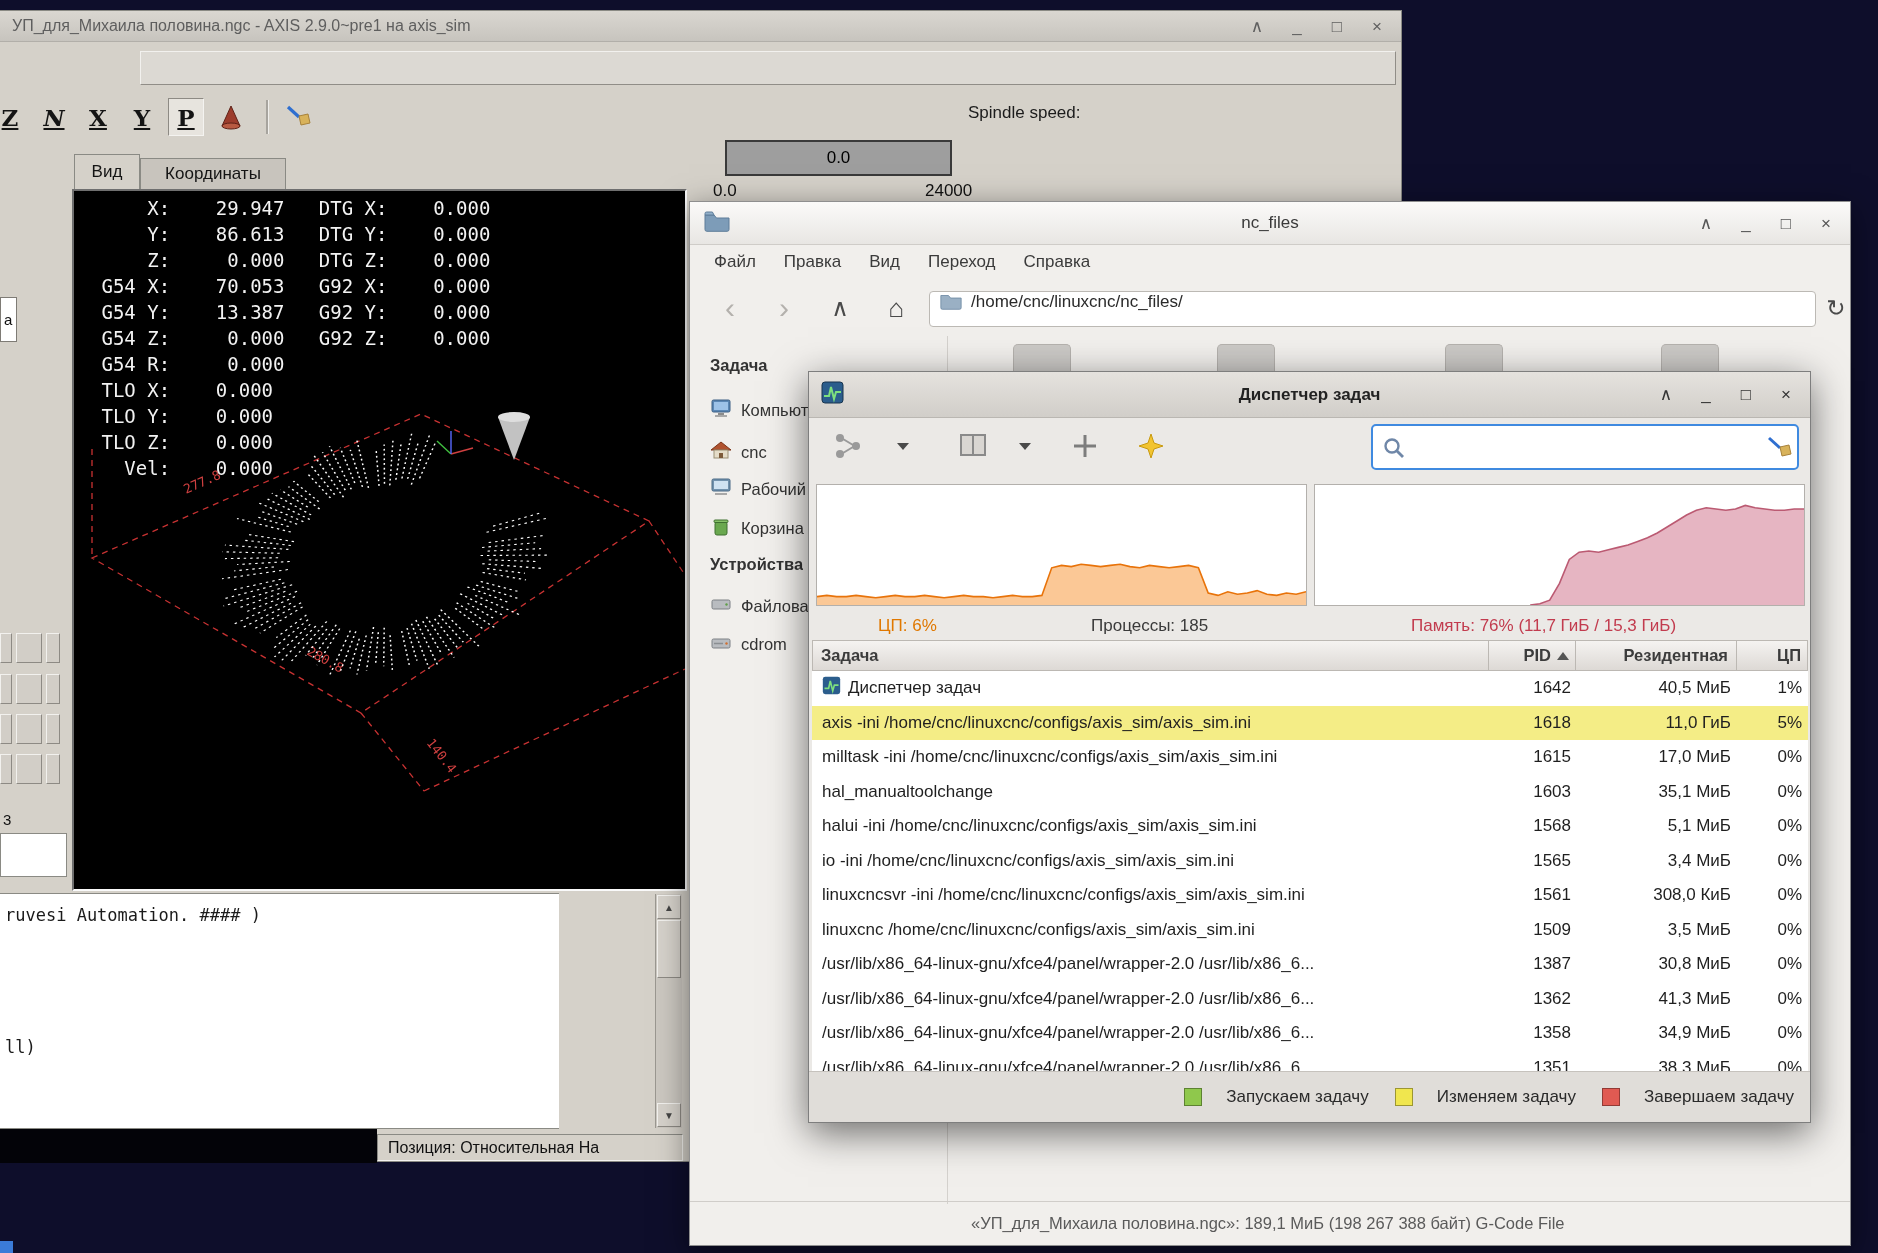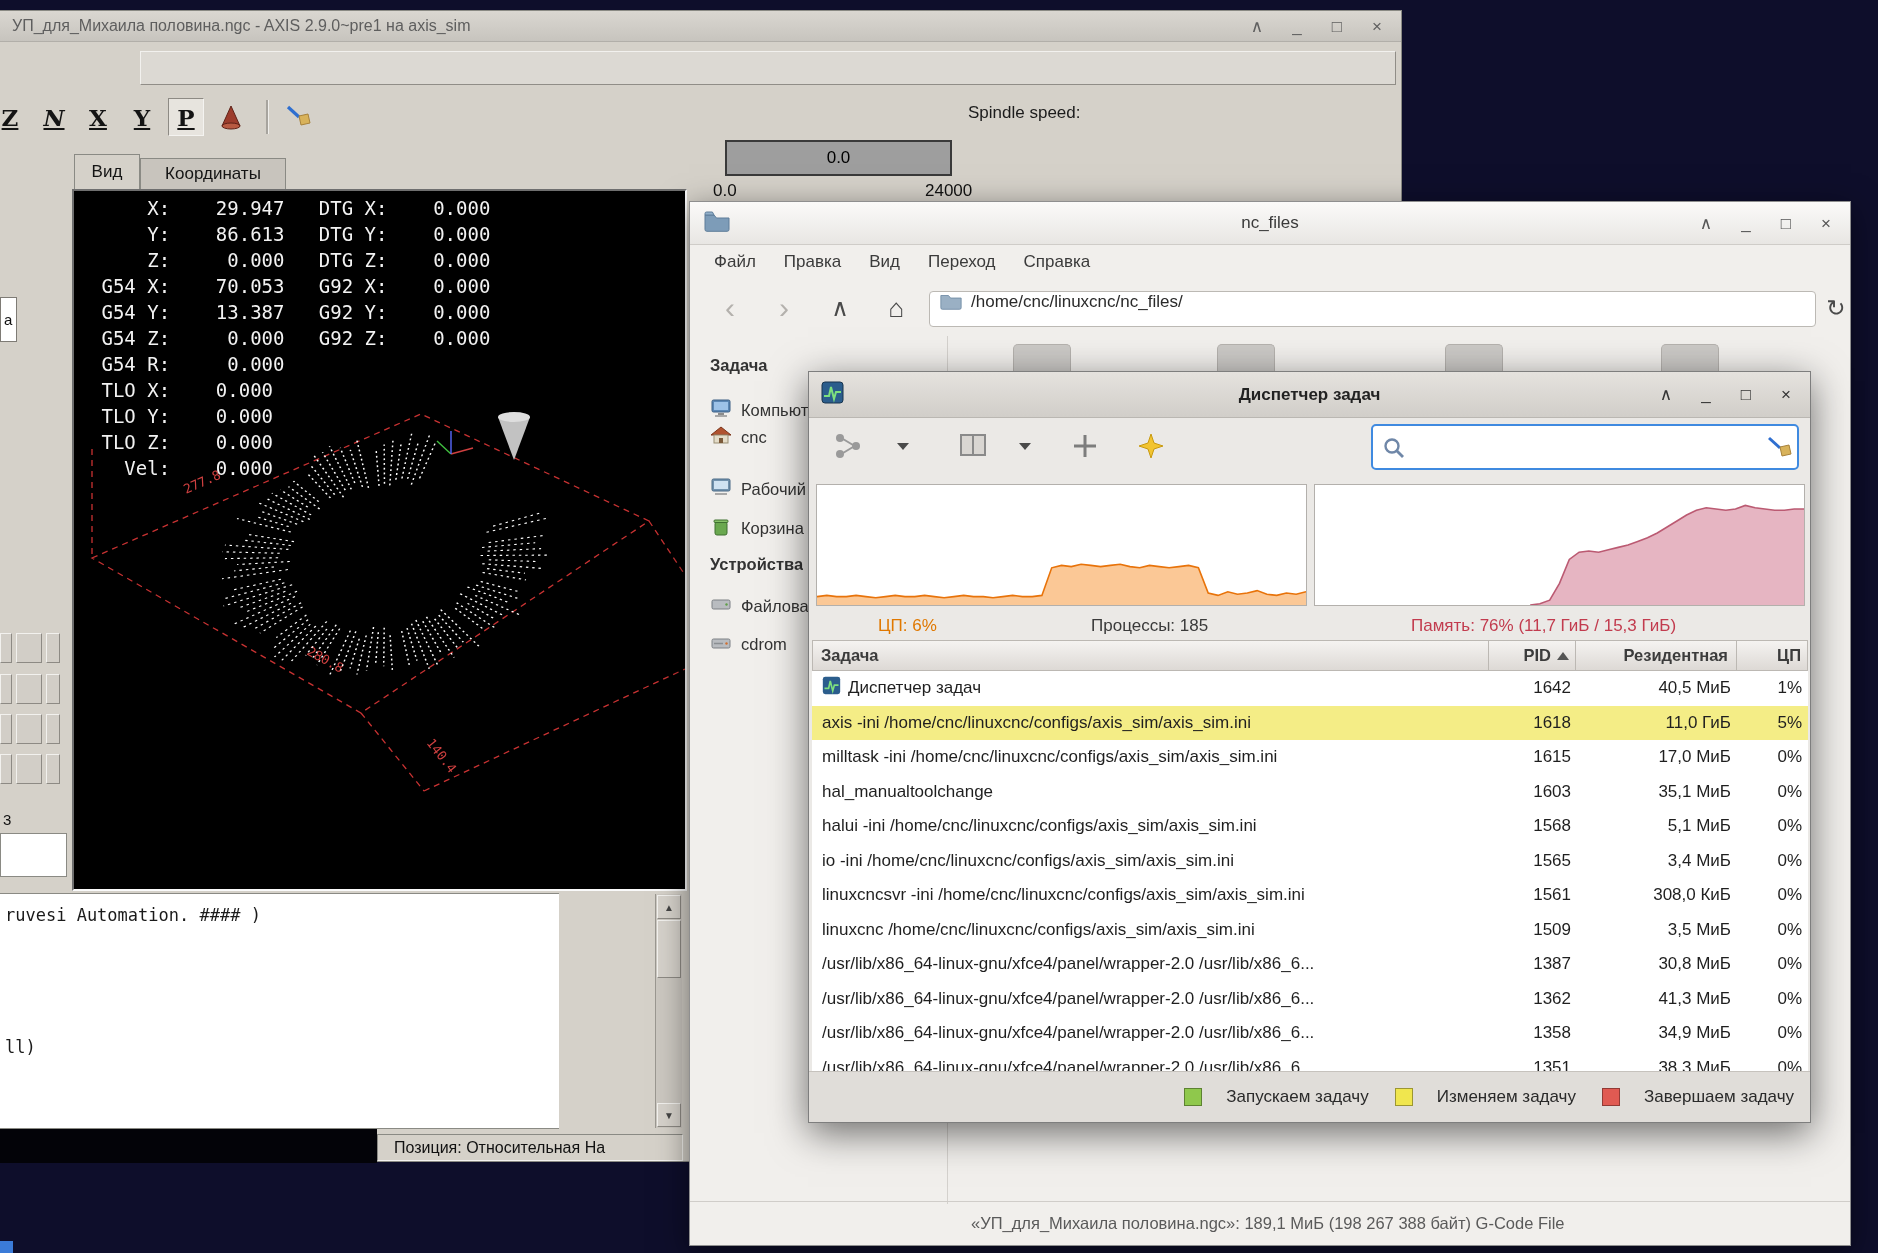--- a/index.html
+++ b/index.html
@@ -54,21 +54,21 @@
          font-size:17px;line-height:33px;color:#1a1a1a;}
   #gscroll{position:absolute;left:655px;top:0;width:27px;height:234px;background:#ccc8c1;border-left:1px solid #9b9891;box-sizing:border-box;}
   .sc-btn{position:absolute;left:1px;width:24px;height:24px;background:#d6d2cb;border:1px solid;
           border-color:#f2f1ee #8d8a84 #8d8a84 #f2f1ee;box-sizing:border-box;font-size:10px;color:#444;
           display:flex;align-items:center;justify-content:center;}
   #gthumb{position:absolute;left:1px;top:26px;width:24px;height:58px;background:#d6d2cb;border:1px solid;
           border-color:#f2f1ee #8d8a84 #8d8a84 #f2f1ee;box-sizing:border-box;}
   #axis-black{left:0;top:1118px;width:377px;height:34px;background:#030308;}
   #axis-status{left:377px;top:1123px;width:306px;height:27px;background:#d5d1c9;border:1px solid;
                border-color:#8a8a84 #f4f3f0 #f4f3f0 #8a8a84;box-sizing:border-box;
-               font-size:16px;color:#111;display:flex;align-items:center;padding-left:16px;}
+               font-size:16px;color:#111;display:flex;align-items:center;padding-left:10px;}
 
   
   #fm-win{left:689px;top:201px;width:1162px;height:1045px;background:#f1efec;border:1px solid #8f8f8f;
           box-sizing:border-box;box-shadow:0 8px 30px rgba(0,0,0,.5);}
   #fm-title{left:0;top:0;width:100%;height:42px;background:linear-gradient(#fbfaf9,#e8e6e3);
             border-bottom:1px solid #cfccc8;display:flex;align-items:center;}
   #fm-title .ttl{position:absolute;left:0;width:100%;text-align:center;font-size:17px;color:#3a3a3a;}
   #fm-title .fic{margin-left:14px;z-index:2;}
   #fm-title .caps{z-index:2;}
   #fm-menubar{left:10px;top:42px;height:36px;display:flex;align-items:center;}
@@ -385,21 +385,21 @@
         </div>
         <div class="side-item" style="top: 62px;">
           <span><svg width="22" height="20" viewBox="0 0 22 20">
               <rect x="2" y="2" width="18" height="12" rx="1.5" fill="#5b87b5" stroke="#3c5f84"></rect>
               <rect x="4" y="4" width="14" height="8" fill="#9dc2e8"></rect>
               <rect x="8" y="15" width="6" height="2" fill="#8b8b8b"></rect>
               <rect x="5" y="17" width="12" height="2" fill="#a8a8a8"></rect>
             </svg></span>
           <span class="nowrap">Компьютер</span>
         </div>
-        <div class="side-item" style="top: 89px;">
+        <div class="side-item" style="top: 104px;">
           <span><svg width="22" height="20" viewBox="0 0 22 20">
               <polygon points="11,2 21,10 1,10" fill="#b0522f" stroke="#7c3418"></polygon>
               <rect x="4" y="10" width="14" height="8" fill="#e4dcc8" stroke="#9a8f74"></rect>
               <rect x="9" y="13" width="4" height="5" fill="#7c5a3a"></rect>
             </svg></span>
           <span class="nowrap">cnc</span>
         </div>
         <div class="side-item" style="top: 141px;">
           <span><svg width="22" height="20" viewBox="0 0 22 20">
               <rect x="2" y="2" width="18" height="12" rx="1.5" fill="#7292ae" stroke="#4a6a86"></rect>

